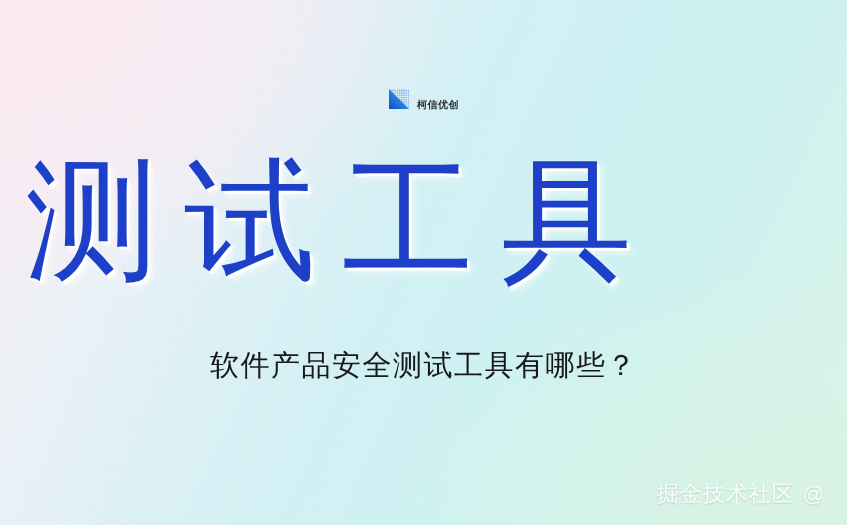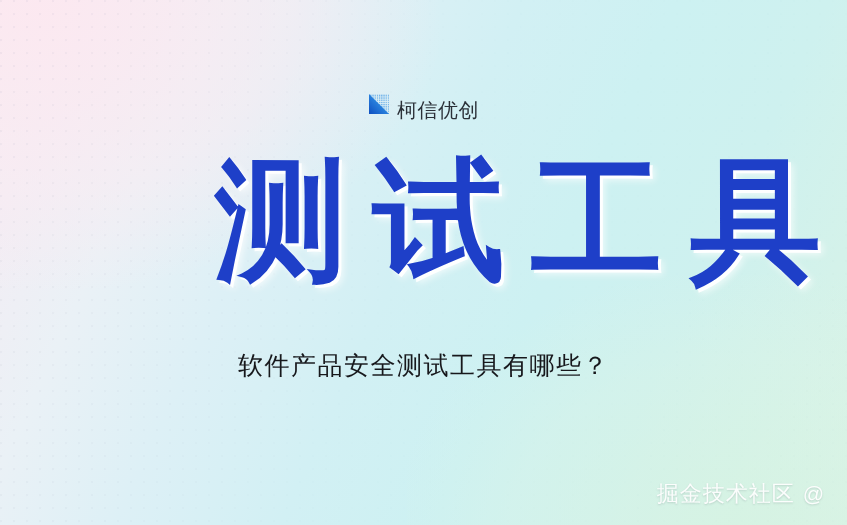--- a/index.html
+++ b/index.html
@@ -74,57 +74,57 @@
     justify-content: center;
     gap: 7px;
   }
   .brand-mark {
     width: 22px;
     height: 22px;
     display: block;
     flex: 0 0 auto;
   }
   .brand-name {
-    font-size: 20px;
-    font-weight: 400;
+    font-size: 10px;
+    font-weight: 700;
     letter-spacing: 0.5px;
     color: #2b3038;
     line-height: 1;
     white-space: nowrap;
     margin-top: 12px;
   }
 
   
   .headline {
     position: absolute;
     left: 0;
     right: 0;
     top: 140px;
-    text-align: right;
+    text-align: left;
     font-size: 132px;
     line-height: 160px;
-    font-weight: 700;
+    font-weight: 400;
     color: #1e3fc8;
     letter-spacing: 26px;
     text-indent: 26px;
     white-space: nowrap;
     text-shadow:
       3px 3px 0 rgba(255,255,255,0.92),
       5px 5px 7px rgba(255,255,255,0.65);
     font-family: "DejaVu Sans", "Liberation Sans", sans-serif;
   }
 
   
   .subtitle {
     position: absolute;
     left: 0;
     right: 0;
     top: 348px;
     text-align: center;
-    font-size: 25px;
+    font-size: 29px;
     line-height: 34px;
     font-weight: 500;
     color: #17181c;
     letter-spacing: 1.5px;
     white-space: nowrap;
   }
 
   
   .watermark {
     position: absolute;

